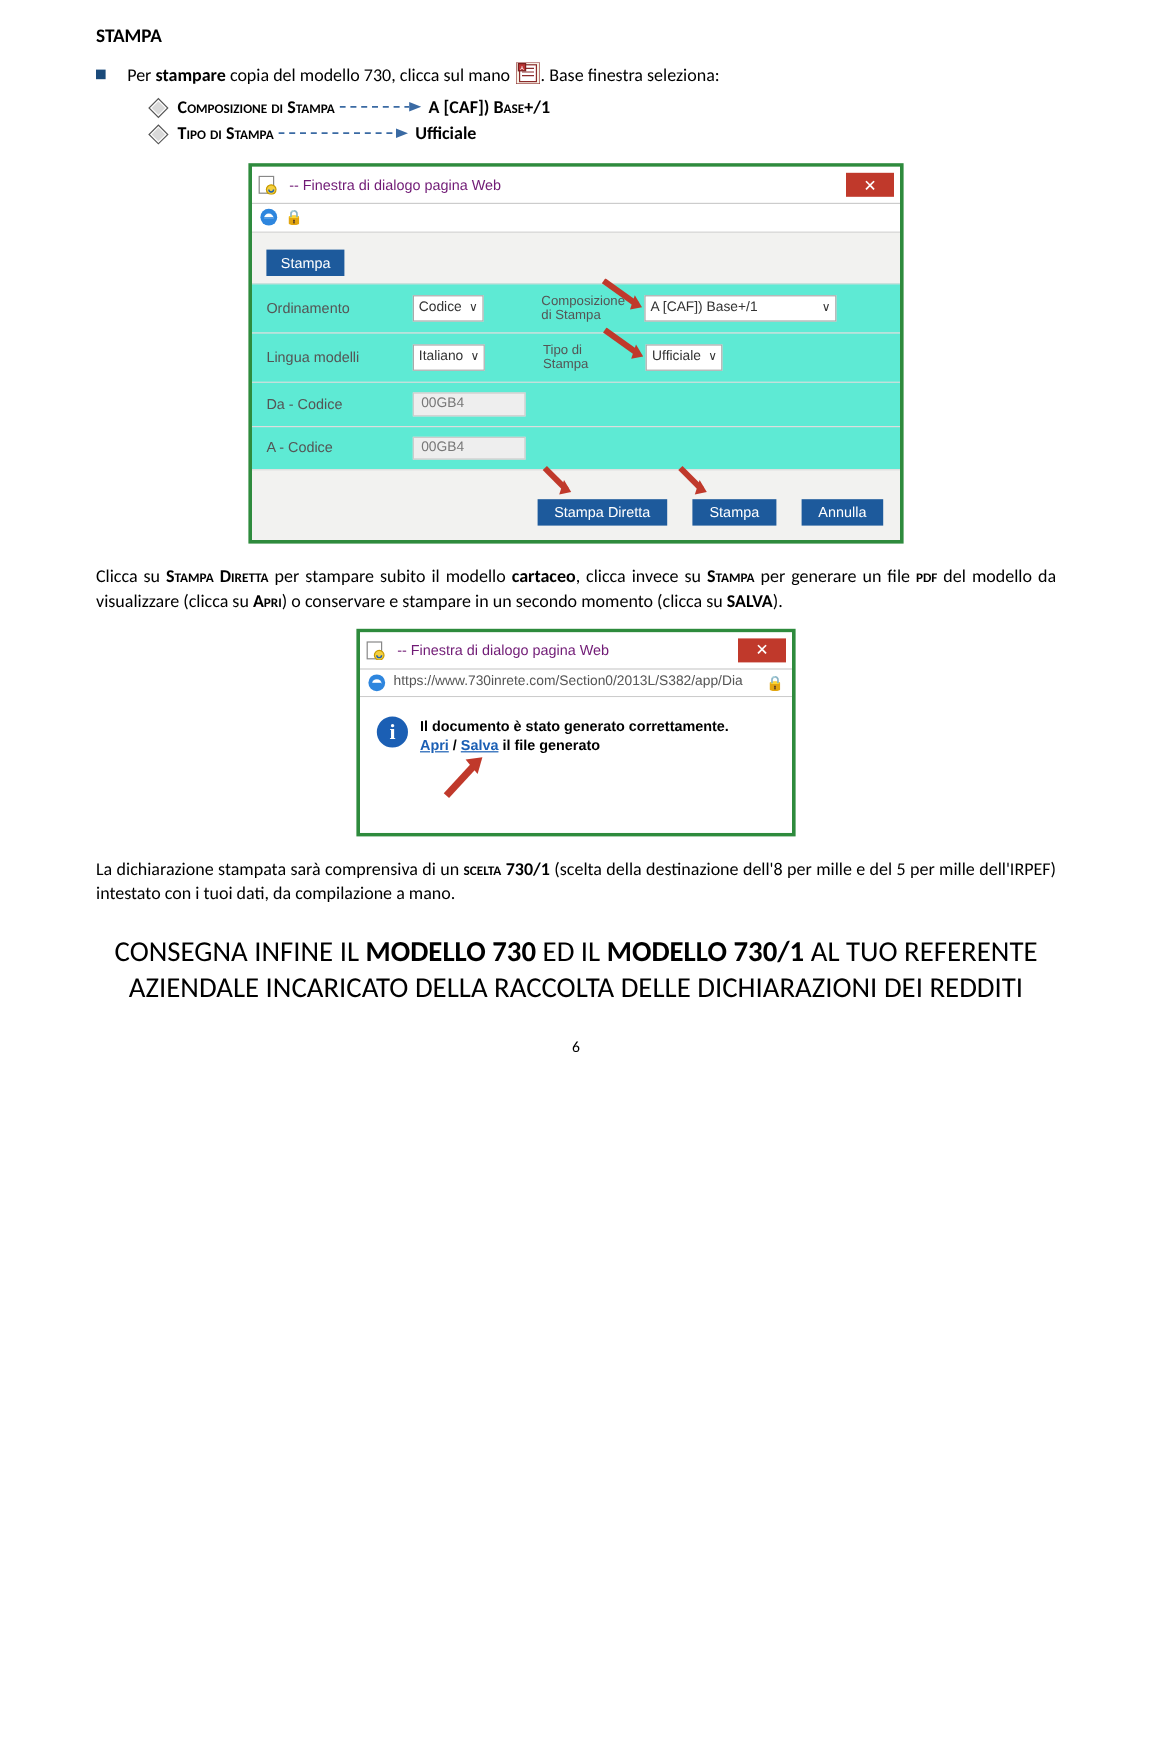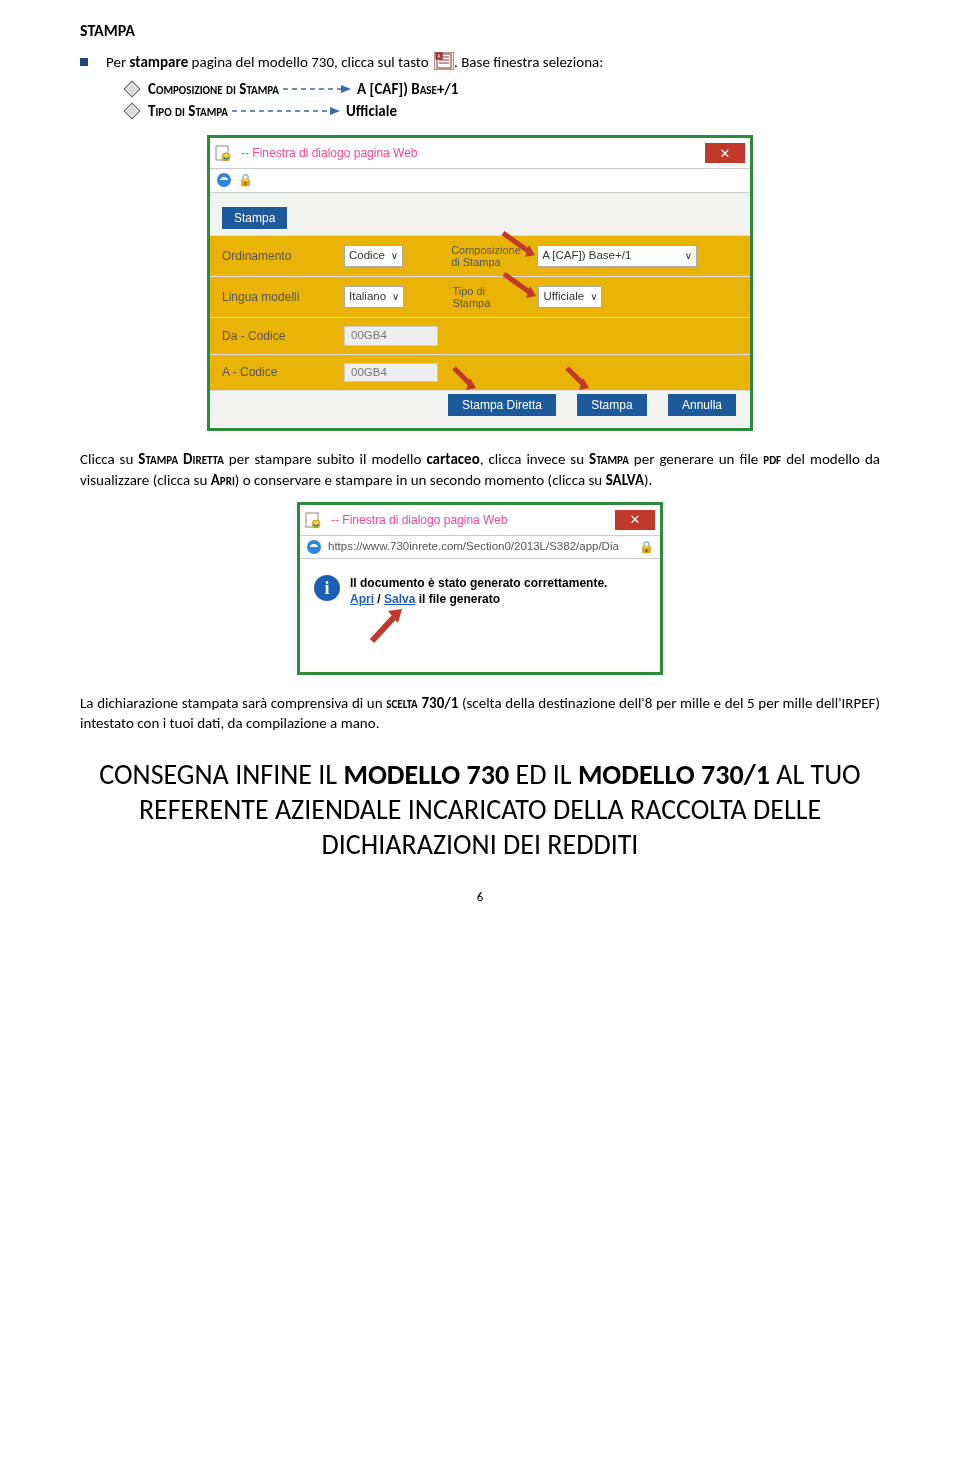--- a/index.html
+++ b/index.html
@@ -73,58 +73,58 @@
   .dlg-titlebar {
     background: #fff;
     display: flex;
     align-items: center;
     padding: 3px 5px;
     border-bottom: 1px solid #ccc;
     position: relative;
     height: 24px;
   }
   .ie-logo { width:16px; height:16px; margin-right:10px; flex-shrink:0; }
-  .dlg-title { color:#ec4899; font-size:12px; flex:1; }
+  .dlg-title { color:#701a75; font-size:12px; flex:1; }
   .dlg-close {
     width: 40px; height: 20px; background: #c0392b; color:#fff;
     display:flex; align-items:center; justify-content:center;
     font-size: 13px; cursor:pointer;
   }
   .dlg-addrbar {
     display:flex; align-items:center; padding: 3px 6px;
     border-bottom:1px solid #ccc; gap:6px;
   }
   .ie-e { width:16px; height:16px; flex-shrink:0; }
   .dlg-url { color:#555; font-size:11.5px; flex:1; white-space:nowrap; overflow:hidden; }
   .lock-icon { color:#777; font-size:12px; }
   .dlg-body { background:#f2f2f0; padding:0; }
   .tab-stampa {
     display:inline-block; background:#1d5a9c; color:#fff;
     padding:3px 12px; font-size:12px; margin:14px 0 0 12px;
   }
   .dlg-row {
     display:flex; align-items:center; padding:8px 12px;
-    border-top:1px solid #ddd; background:#eab308; gap:12px;
+    border-top:1px solid #ddd; background:#5eead4; gap:12px;
   }
   .dlg-label { width:110px; color:#555; font-size:12px; }
   .dlg-select {
     background:#fff; border:1px solid #aaa; padding:1px 4px;
     font-size:11.5px; color:#333; display:inline-flex; align-items:center;
     gap:6px; height:18px;
   }
   .dlg-select .chev { font-size:10px; color:#333; }
   .dlg-label2 { color:#555; font-size:11px; line-height:1.1; }
   .dlg-input-ro {
     background:#eee; border:1px solid #ccc; padding:1px 6px;
     color:#777; font-size:11.5px; width:80px; display:inline-block;
   }
   .red-arrow { position:relative; display:inline-block; }
   .red-arrow svg { display:block; }
   .dlg-btnbar {
-    text-align:right; padding:3px 14px 12px 14px; background:#f2f2f0;
+    text-align:right; padding:24px 14px 12px 14px; background:#f2f2f0;
     border-top:1px solid #ddd;
   }
   .ui-btn {
     display:inline-block; background:#1d5a9c; color:#fff;
     padding:3px 14px; font-size:12px; margin-left:18px;
     position:relative;
   }
 
   .para { margin: 12px 0; text-align: justify; line-height:1.35; }
 
@@ -144,39 +144,39 @@
     color:#fff; font-weight:bold; font-family:Georgia, serif;
     display:flex; align-items:center; justify-content:center;
     font-size:18px; flex-shrink:0;
   }
   .info-text { font-size:12px; }
   .info-text b { font-weight:bold;text-align:right; }
   .info-text .link { color:#1b5fb4; font-weight:bold; text-decoration:underline; }
   .d2-arrow { margin-left: 52px; margin-top: -2px; }
 
   .final-msg {
-    font-size: 28px;
+    font-size: 24px;
     text-align: center;
     margin: 24px 0 12px 0;
     line-height: 1.25;
   }
   .final-msg b { font-weight:bold; }
   .page-num { text-align:center; font-size:13px; margin-top:26px; }
 
   .arrow-overlay { position:absolute; pointer-events:none; }
 </style>
 </head>
 <body>
 
 <div class="heading">STAMPA</div>
 
 <div class="bullet-row">
   <div class="sq-bullet"></div>
   <div class="bullet-text">
-    <span>Per </span><b>stampare</b><span> pagina del modello 730, clicca sul tasto </span>
+    <span>Per </span><b>stampare</b><span> copia del modello 730, clicca sul mano </span>
     <span class="doc-icon">
       <svg width="20" height="18">
         <rect x="0" y="0" width="20" height="18" fill="#f7f2e6" stroke="#8b2b2b"></rect>
         <rect x="3" y="2" width="14" height="14" fill="#fff" stroke="#8b2b2b"></rect>
         <line x1="5" y1="5" x2="15" y2="5" stroke="#8b2b2b"></line>
         <line x1="5" y1="8" x2="15" y2="8" stroke="#8b2b2b"></line>
         <line x1="5" y1="11" x2="15" y2="11" stroke="#8b2b2b"></line>
         <rect x="2" y="1" width="6" height="6" fill="#b33" stroke="#7a1f1f"></rect>
         <text x="3.5" y="6" font-size="5" fill="#fff">A</text>
       </svg>

